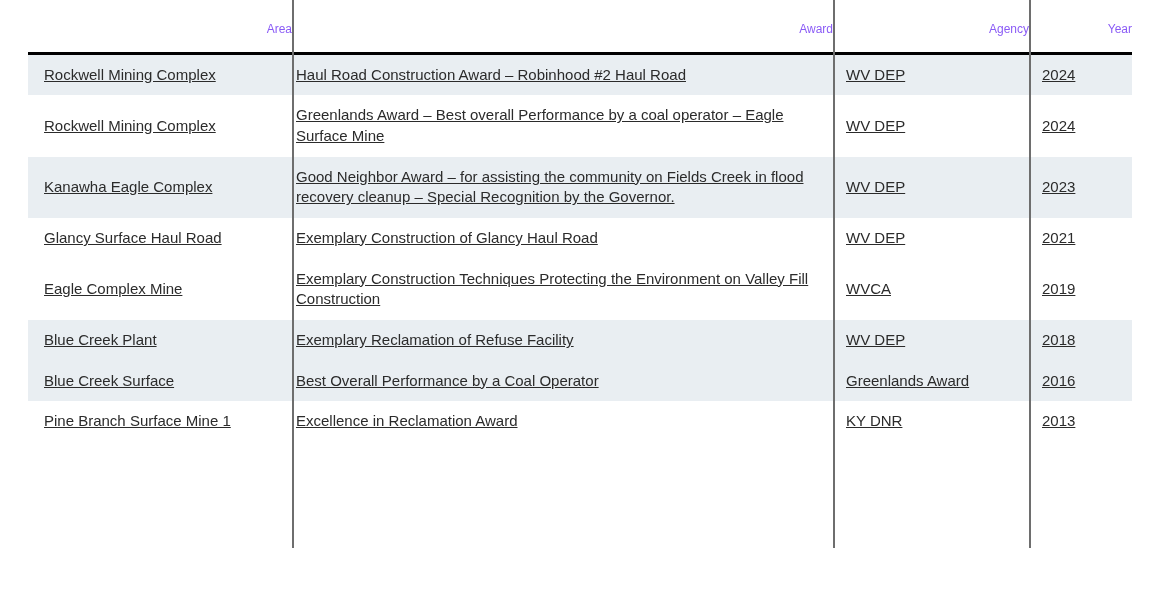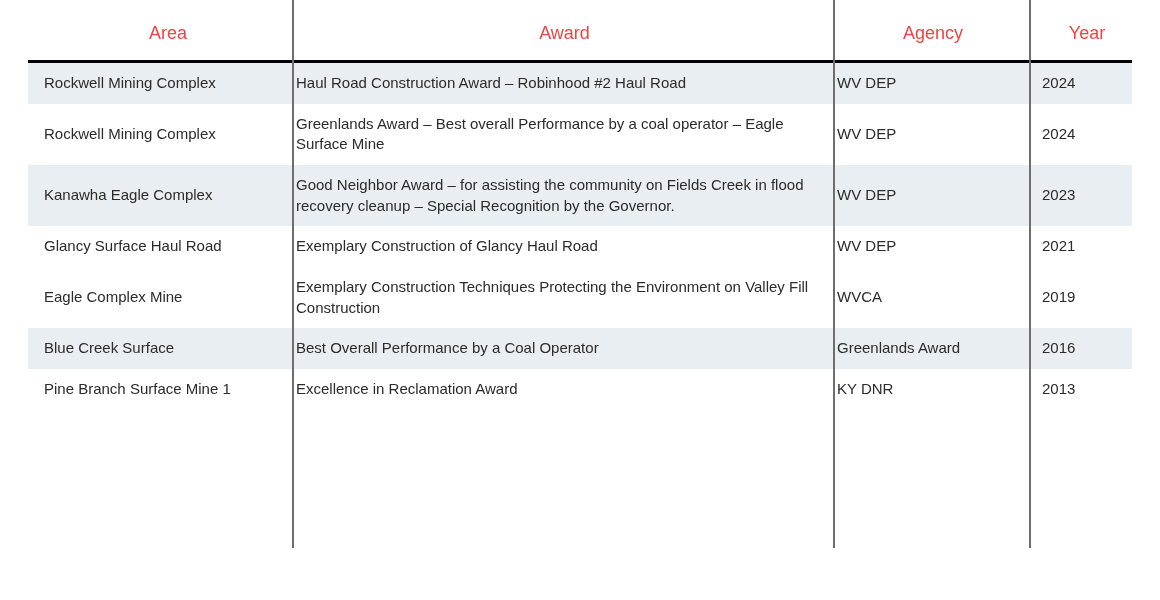--- a/index.html
+++ b/index.html
@@ -30,39 +30,40 @@
     line-height: 1.38;
   }
 
   
   col.col-area   { width: 264px; }
   col.col-award  { width: 541px; }
   col.col-agency { width: 196px; }
   col.col-year   { width: 103px; }
 
   thead th {
-    text-align: center;
+    text-align: right;
     font-weight: 400;
-    font-size: 18px;
-    color: #ef4444;
+    font-size: 12px;
+    color: #8b5cf6;
     padding: 8px 0 14px 0;
     vertical-align: top;
     border-bottom: 3px solid #000000;
   }
 
   tbody td {
     vertical-align: middle;
     padding: 10px 14px 10px 0;
     color: #2b2b2b;
+    text-decoration: underline;
   }
 
   
   th.c-area,  td.c-area   { padding-left: 16px; }
   th.c-award, td.c-award  { padding-left: 4px; }
-  th.c-agency,td.c-agency { padding-left: 4px; }
+  th.c-agency,td.c-agency { padding-left: 13px; }
   th.c-year,  td.c-year   { padding-left: 13px; }
 
   tbody tr.striped td { background: #e9eef2; }
 
   
   .vrule {
     position: absolute;
     top: 0;
     width: 2px;
     background: #6e6e6e;
@@ -165,20 +166,34 @@
           </td>
           <td class="c-agency">
             <span class="cell-text">WVCA</span>
           </td>
           <td class="c-year">
             <span class="cell-text">2019</span>
           </td>
         </tr>
         <tr class="striped">
           <td class="c-area">
+            <span class="cell-text">Blue Creek Plant</span>
+          </td>
+          <td class="c-award">
+            <span class="cell-text">Exemplary Reclamation of Refuse Facility</span>
+          </td>
+          <td class="c-agency">
+            <span class="cell-text">WV DEP</span>
+          </td>
+          <td class="c-year">
+            <span class="cell-text">2018</span>
+          </td>
+        </tr>
+        <tr class="striped">
+          <td class="c-area">
             <span class="cell-text">Blue Creek Surface</span>
           </td>
           <td class="c-award">
             <span class="cell-text">Best Overall Performance by a Coal Operator</span>
           </td>
           <td class="c-agency">
             <span class="cell-text">Greenlands Award</span>
           </td>
           <td class="c-year">
             <span class="cell-text">2016</span>

